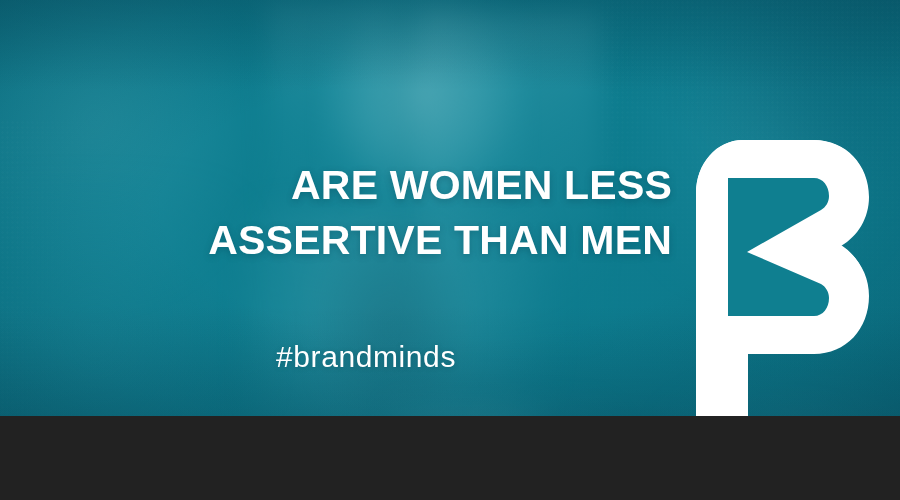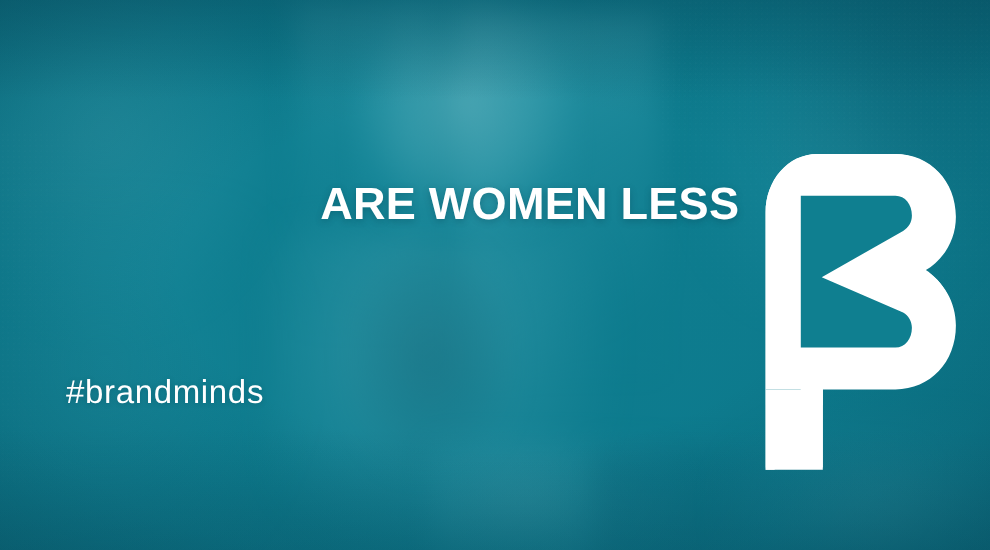--- a/index.html
+++ b/index.html
@@ -4,21 +4,21 @@
 <title>BRAND MINDS Social Card</title>
 <style>
   html, body {
     margin: 0;
     padding: 0;
     background: #222;
   }
   .canvas {
     position: relative;
     width: 900px;
-    height: 500px;
+    height: 416px;
     overflow: hidden;
     font-family: "Liberation Sans", sans-serif;
     background: #0f7f90;
   }
 
   
   .photo-layer {
     position: absolute;
     inset: 0;
     overflow: hidden;
@@ -214,21 +214,21 @@
     text-transform: uppercase;
     text-shadow: 0 2px 7px rgba(2,52,68,0.30);
   }
   .headline .hl-line { display: block; white-space: nowrap; }
 
   .hashtag {
     position: absolute;
     left: 60px;
     top: 340px;
     width: 612px;
-    text-align: left;
+    text-align: center;
     color: #ffffff;
     font-size: 30px;
     font-weight: 300;
     letter-spacing: 0.6px;
     text-shadow: 0 1px 5px rgba(2,52,68,0.25);
   }
 
   
   .logo {
     position: absolute;
@@ -261,20 +261,21 @@
     <div class="texture-dots-left"></div>
   </div>
 
   <div class="color-wash"></div>
   <div class="vignette"></div>
   <div class="edge-shade-top"></div>
   <div class="edge-shade-bottom"></div>
 
   <div class="headline">
     <span class="hl-line">ARE WOMEN LESS</span>
+    <span class="hl-line">ASSERTIVE THAN MEN</span>
   </div>
 
   <div class="hashtag">#brandminds</div>
 
   <div class="logo">
     <svg viewBox="0 0 180 296" xmlns="http://www.w3.org/2000/svg" aria-hidden="true">
       <path fill="#ffffff" fill-rule="evenodd" d="
         M 53 4
         L 122 4
         C 155 4 178 28 178 60

